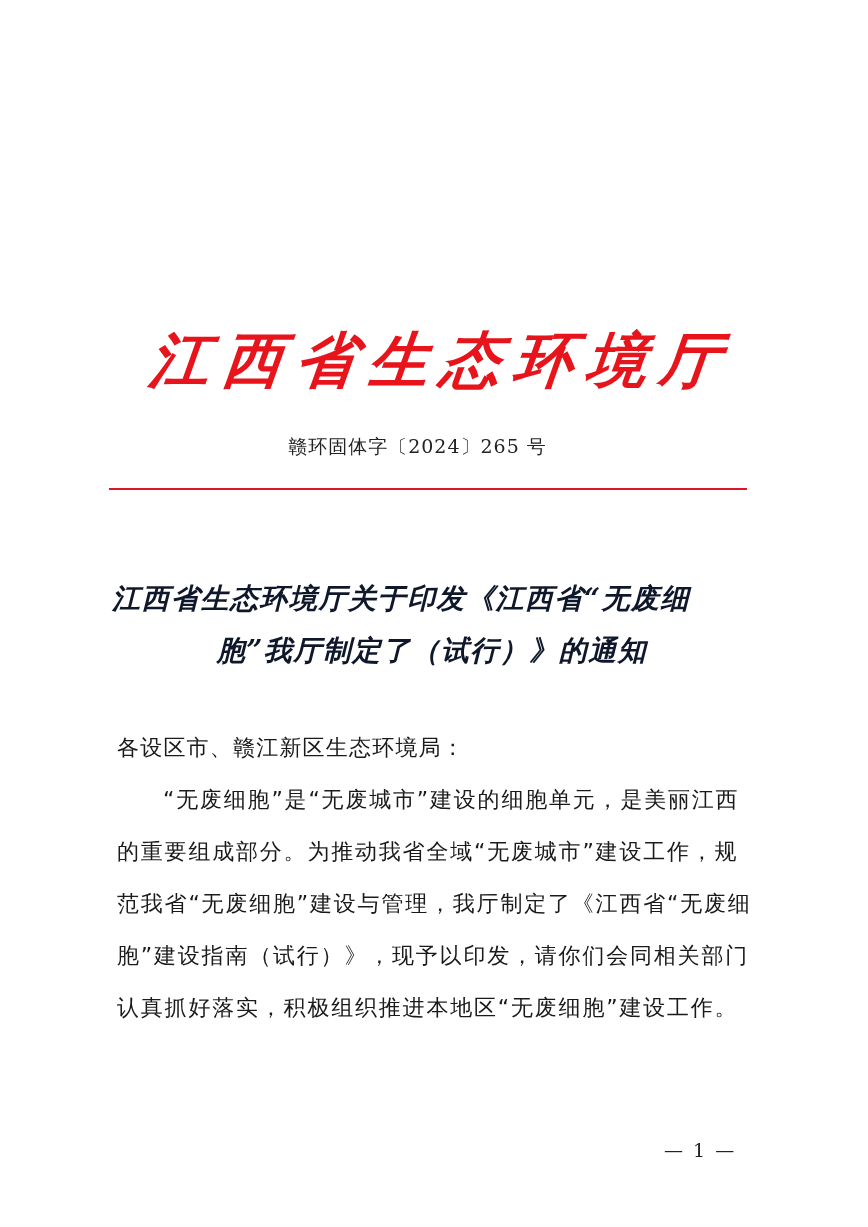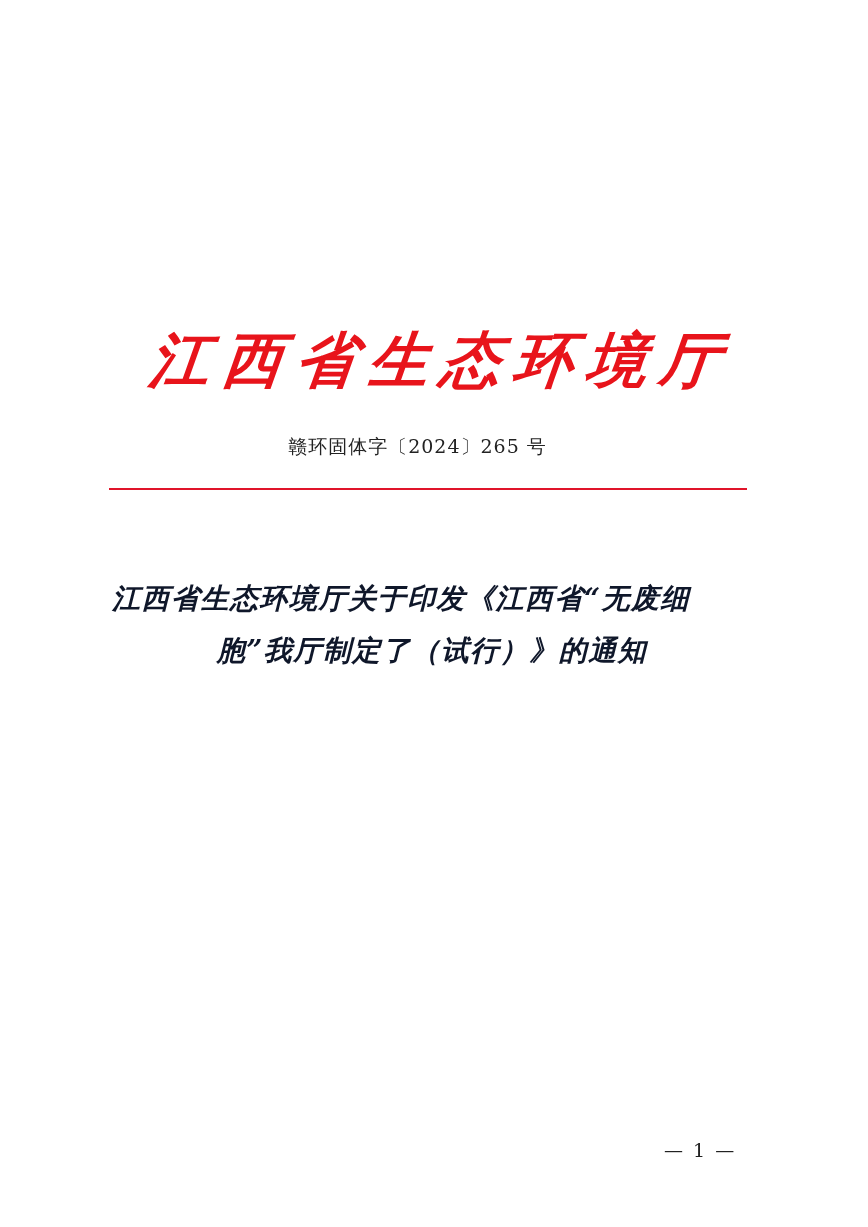--- a/index.html
+++ b/index.html
@@ -42,15 +42,17 @@
 <div class="docnum">赣环固体字〔2024〕265 号</div>
 
 <div class="redline"></div>
 
 <div class="title">
   <span>江西省生态环境厅关于印发《江西省“无废细</span>
   <span class="l2">胞”我厅制定了（试行）》的通知</span>
 </div>
 
 <div class="body">
+  <p class="salutation">各设区市、赣江新区生态环境局：</p>
+  <p class="indent">“无废细胞”是“无废城市”建设的细胞单元，是美丽江西的重要组成部分。为推动我省全域“无废城市”建设工作，规范我省“无废细胞”建设与管理，我厅制定了《江西省“无废细胞”建设指南（试行）》，现予以印发，请你们会同相关部门认真抓好落实，积极组织推进本地区“无废细胞”建设工作。</p>
 </div>
 
 <div class="pagenum">— 1 —</div>
 
 </body></html>

